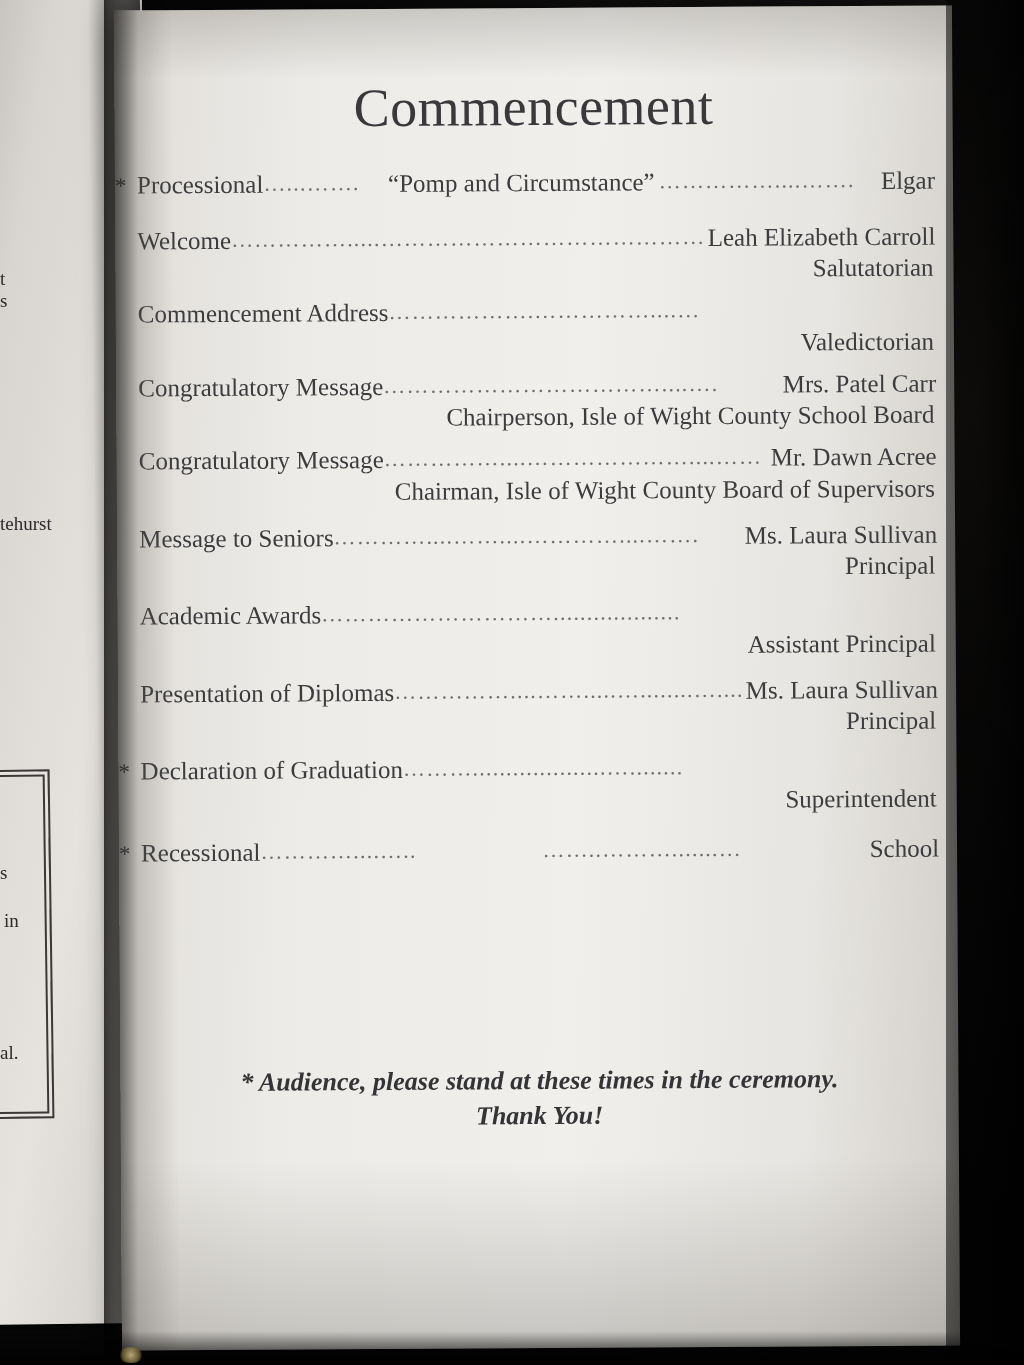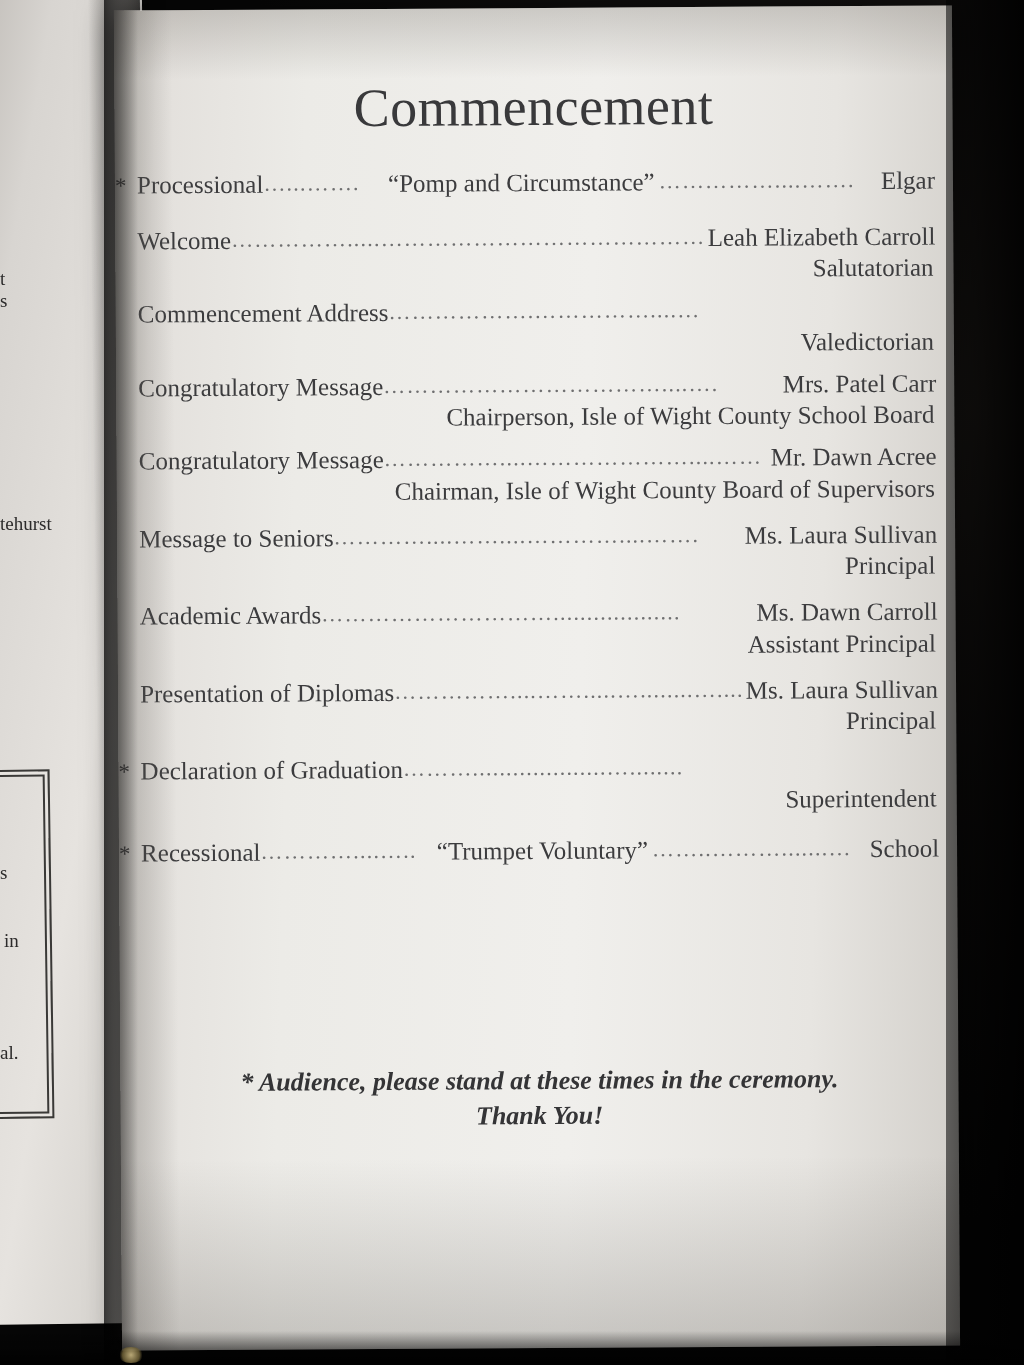--- a/index.html
+++ b/index.html
@@ -228,21 +228,21 @@
 
   <div class="left-page"></div>
   <div class="left-box"></div>
   <div class="left-page-shadow"></div>
 
   <div>
     <div class="left-text" style="left:0px; top:268px;">t</div>
     <div class="left-text" style="left:0px; top:290px;">s</div>
     <div class="left-text" style="left:0px; top:513px;">tehurst</div>
     <div class="left-text" style="left:0px; top:862px;">s</div>
-    <div class="left-text" style="left:4px; top:930px;">in</div>
+    <div class="left-text" style="left:4px; top:910px;">in</div>
     <div class="left-text" style="left:0px; top:1042px;">al.</div>
   </div>
 
   <div class="page-sheet">
     <div class="content">
 
       <div class="doc-title">Commencement</div>
 
       <div class="program">
 
@@ -304,21 +304,20 @@
             <span class="attrib">Ms. Laura Sullivan</span>
           </div>
           <div class="line2">Principal</div>
         </div>
 
         <div class="entry" style="margin-bottom:16px;">
           <div class="line1">
             <span class="star blank"></span>
             <span class="ltitle">Academic Awards</span>
             <span class="leader">…………………………...................</span>
-            <span class="attrib">Ms. Dawn Carroll</span>
           </div>
           <div class="line2">Assistant Principal</div>
         </div>
 
         <div class="entry" style="margin-bottom:16px;">
           <div class="line1">
             <span class="star blank"></span>
             <span class="ltitle">Presentation of Diplomas</span>
             <span class="leader">……………....…….....…........…....</span>
             <span class="attrib">Ms. Laura Sullivan</span>
@@ -333,21 +332,20 @@
             <span class="leader">………....................…........</span>
           </div>
           <div class="line2">Superintendent</div>
         </div>
 
         <div class="entry">
           <div class="line1">
             <span class="star">*</span>
             <span class="ltitle">Recessional</span>
             <span class="leader">…………....…..</span>
-            <span class="quoted">“Trumpet Voluntary”</span>
             <span class="leader">……..……….......…</span>
             <span class="attrib">School</span>
           </div>
         </div>
 
       </div>
 
       <div class="footnote">
         <div>* Audience, please stand at these times in the ceremony.</div>
         <div>Thank You!</div>

